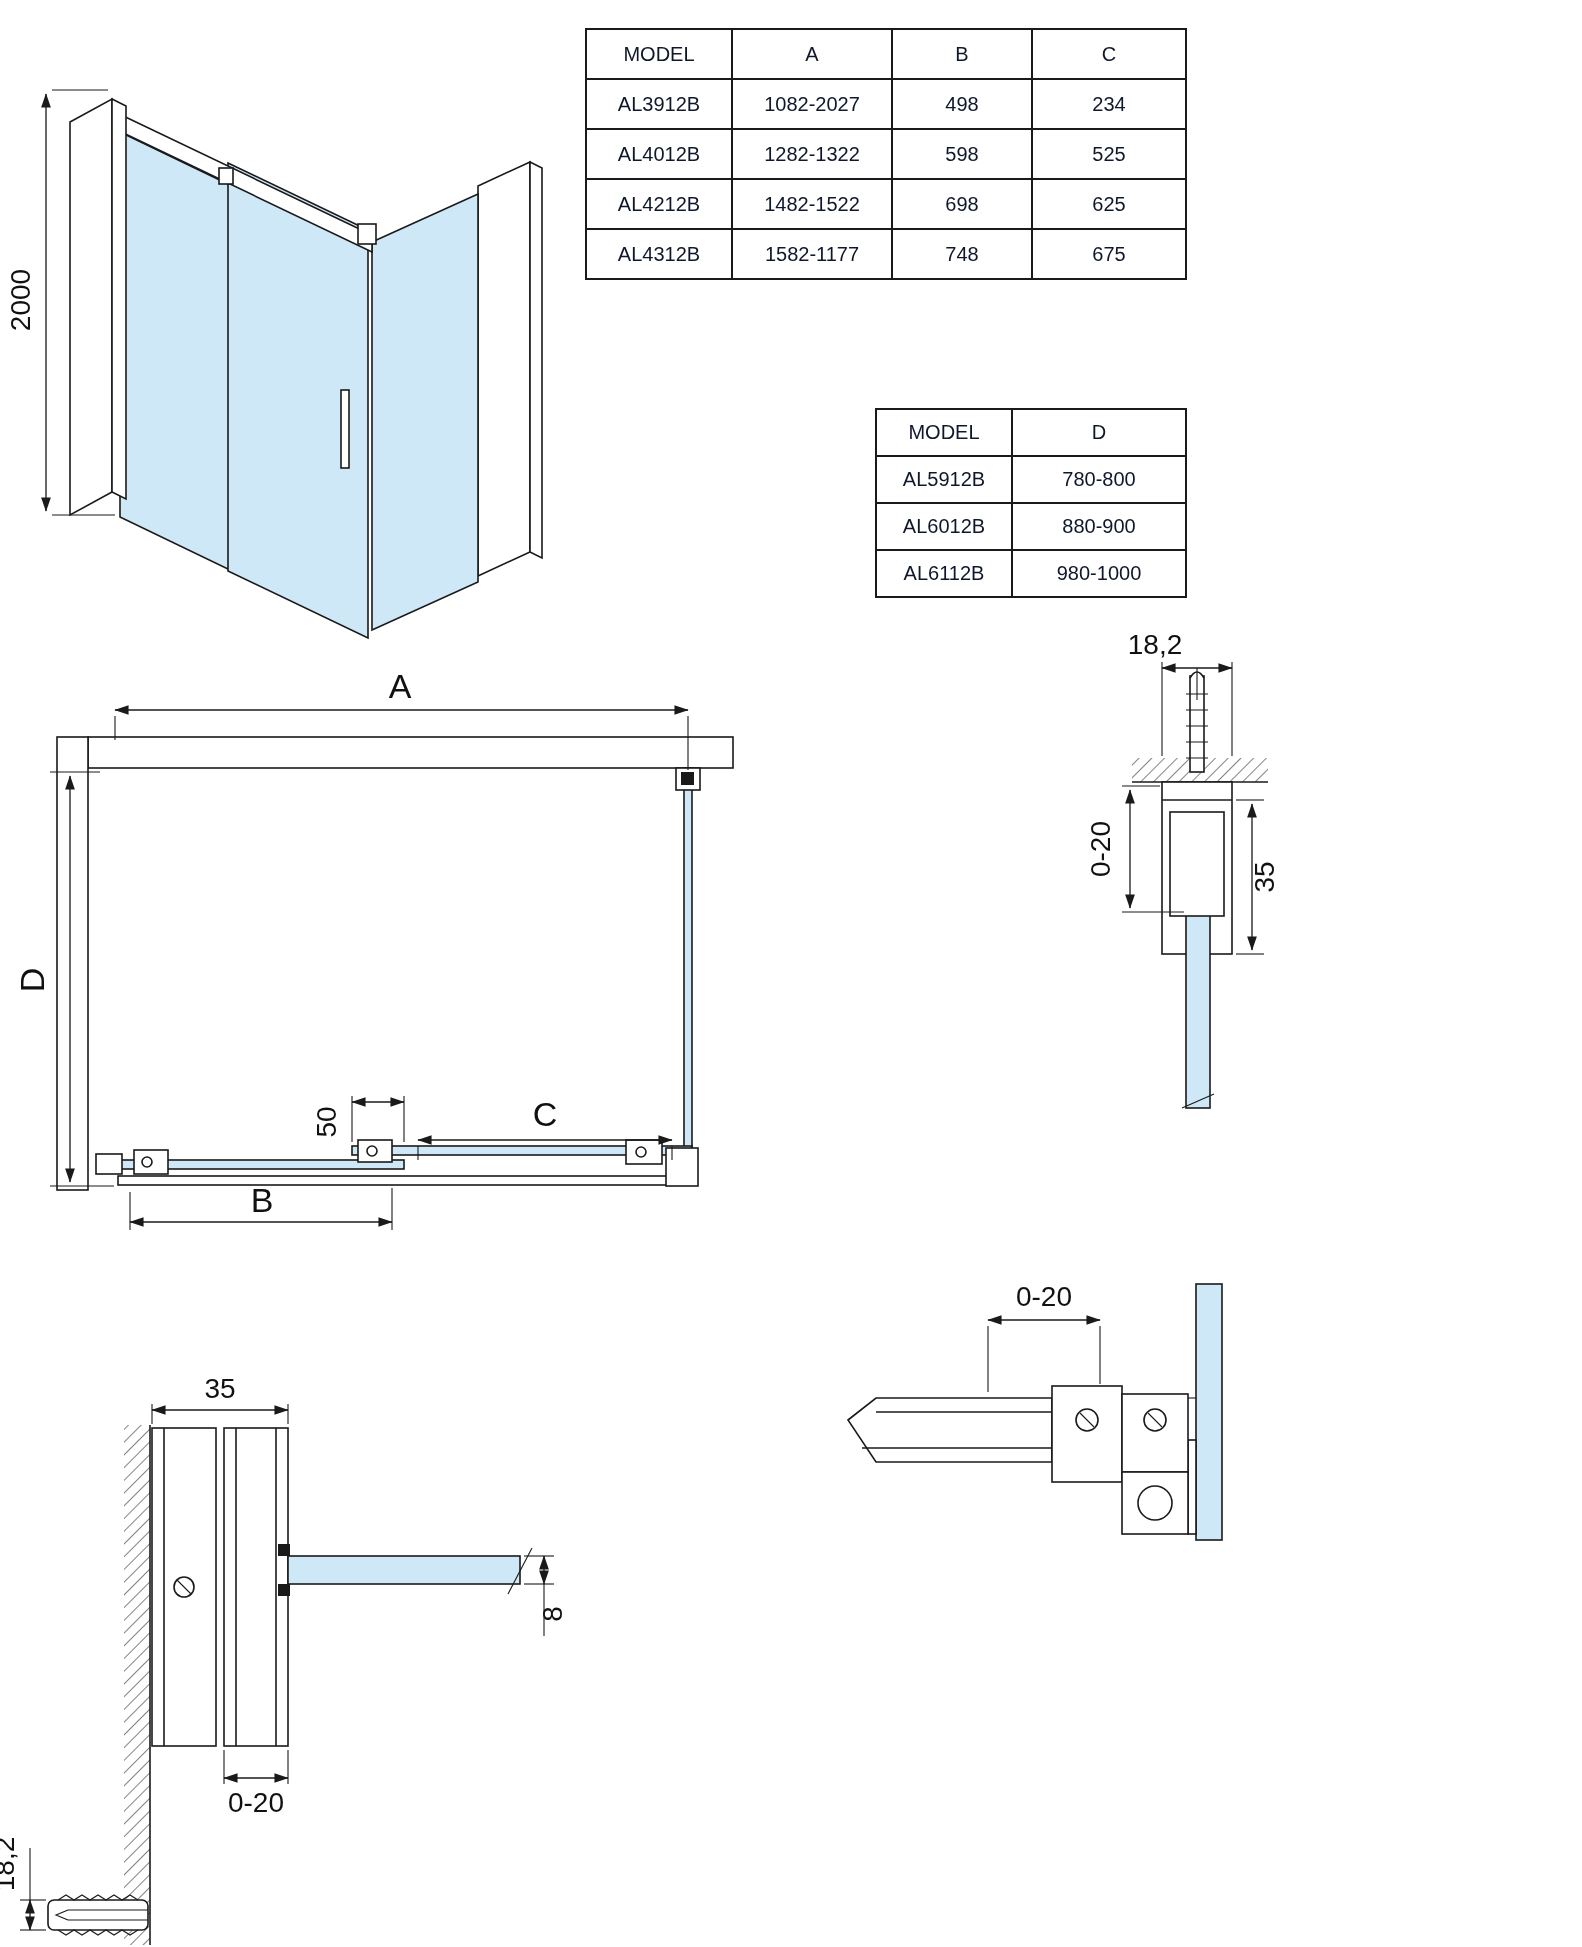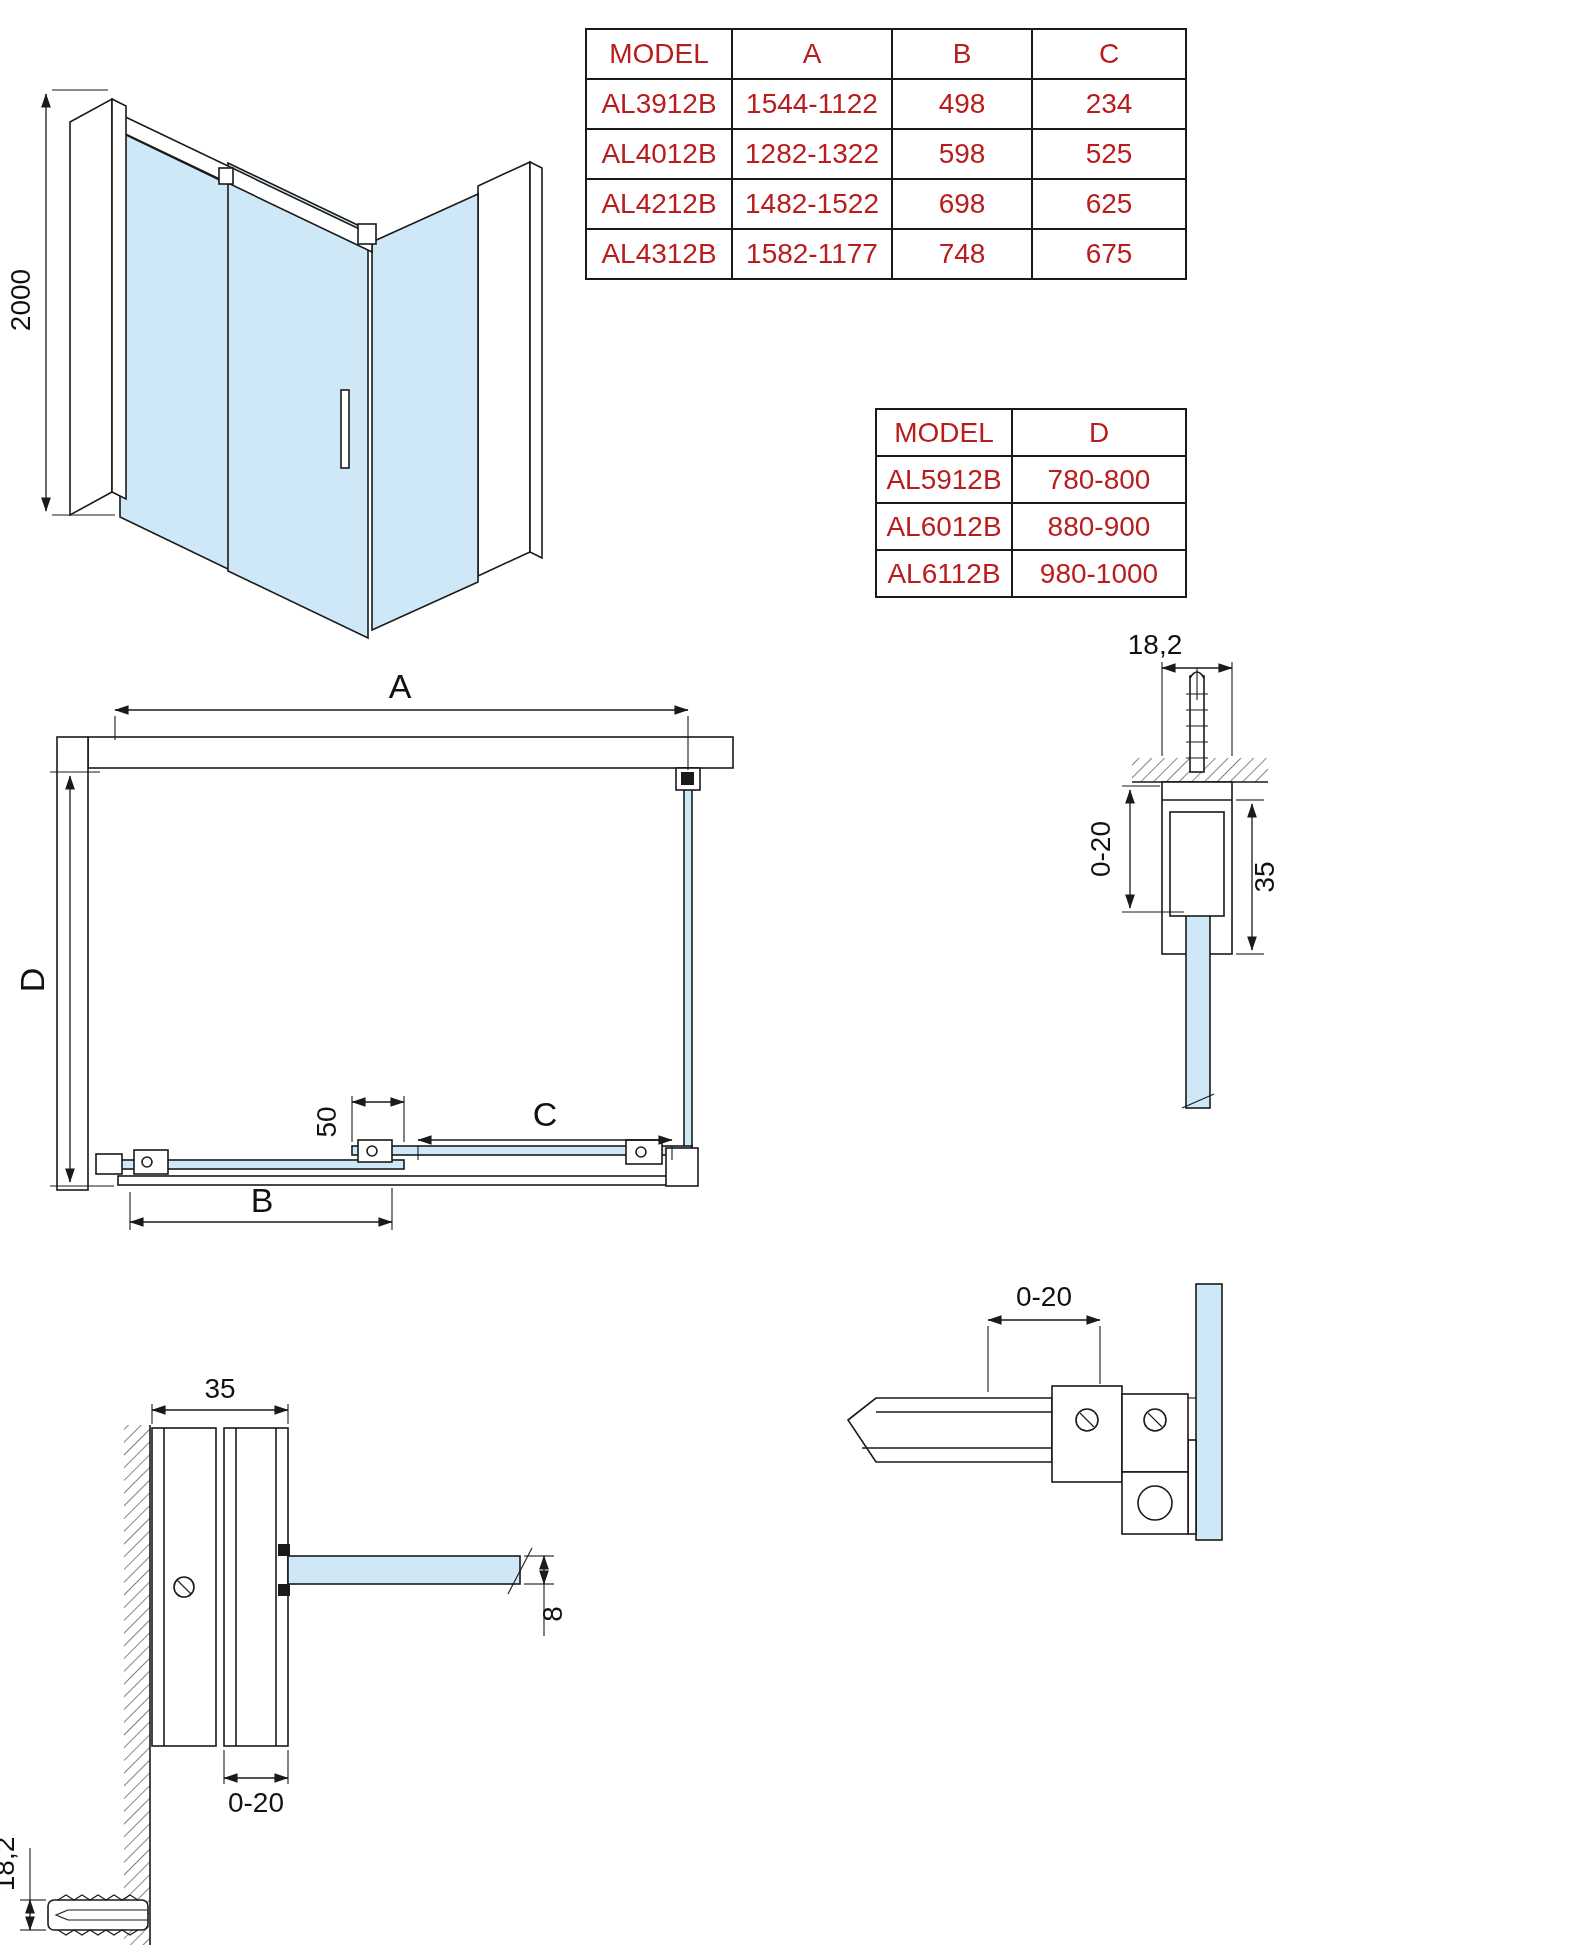--- a/index.html
+++ b/index.html
@@ -21,21 +21,21 @@
          marker-start:url(#arr); marker-end:url(#arr); }
   .ext { fill:none; stroke:var(--line,#1a1a1a); stroke-width:1.1; }
   text { text-anchor:middle; }
   .dimtxt { font-family:"Liberation Sans",sans-serif; font-size:28px; fill:#111; }
   .dimtxt-lg { font-size:34px; }
 
   
   table.spec { position:absolute; border-collapse:collapse; table-layout:fixed; background:#fff; }
   table.spec th, table.spec td {
     border:2px solid #1a1a1a; text-align:center; vertical-align:middle;
-    font-size:28px; font-weight:400; color:#b91c1c; overflow:hidden; white-space:nowrap;
+    font-size:20px; font-weight:400; color:#0f172a; overflow:hidden; white-space:nowrap;
   }
   #tbl-main { left:585px; top:28px; width:600px; }
   #tbl-main tr { height:50px; }
   #tbl-d { left:875px; top:408px; width:310px; }
   #tbl-d tr { height:47px; }
 </style>
 </head>
 <body>
 
 <div class="page">
@@ -244,21 +244,21 @@
       </colgroup>
     <tbody>
         <tr>
       <th>MODEL</th>
       <th>A</th>
       <th>B</th>
       <th>C</th>
     </tr>
     <tr>
       <td>AL3912B</td>
-      <td>1544-1122</td>
+      <td>1082-2027</td>
       <td>498</td>
       <td>234</td>
     </tr>
     <tr>
       <td>AL4012B</td>
       <td>1282-1322</td>
       <td>598</td>
       <td>525</td>
     </tr>
     <tr>

